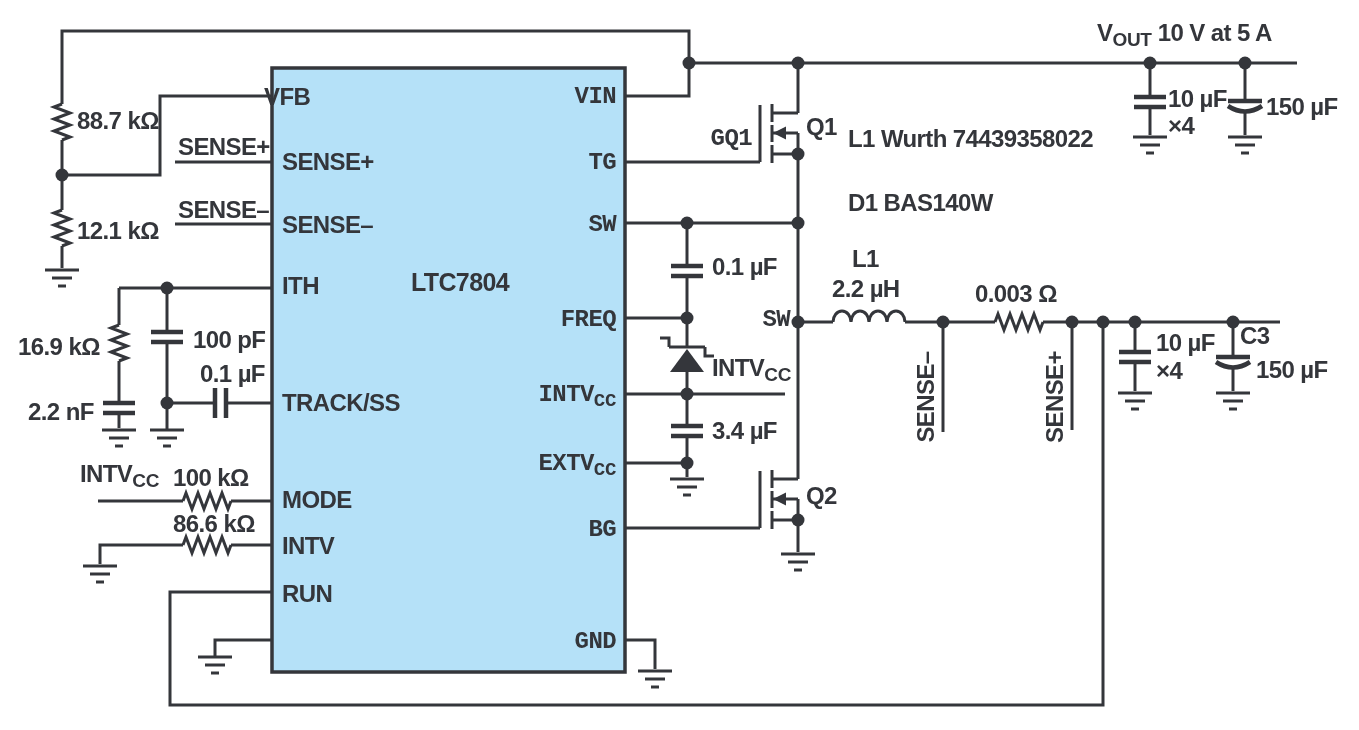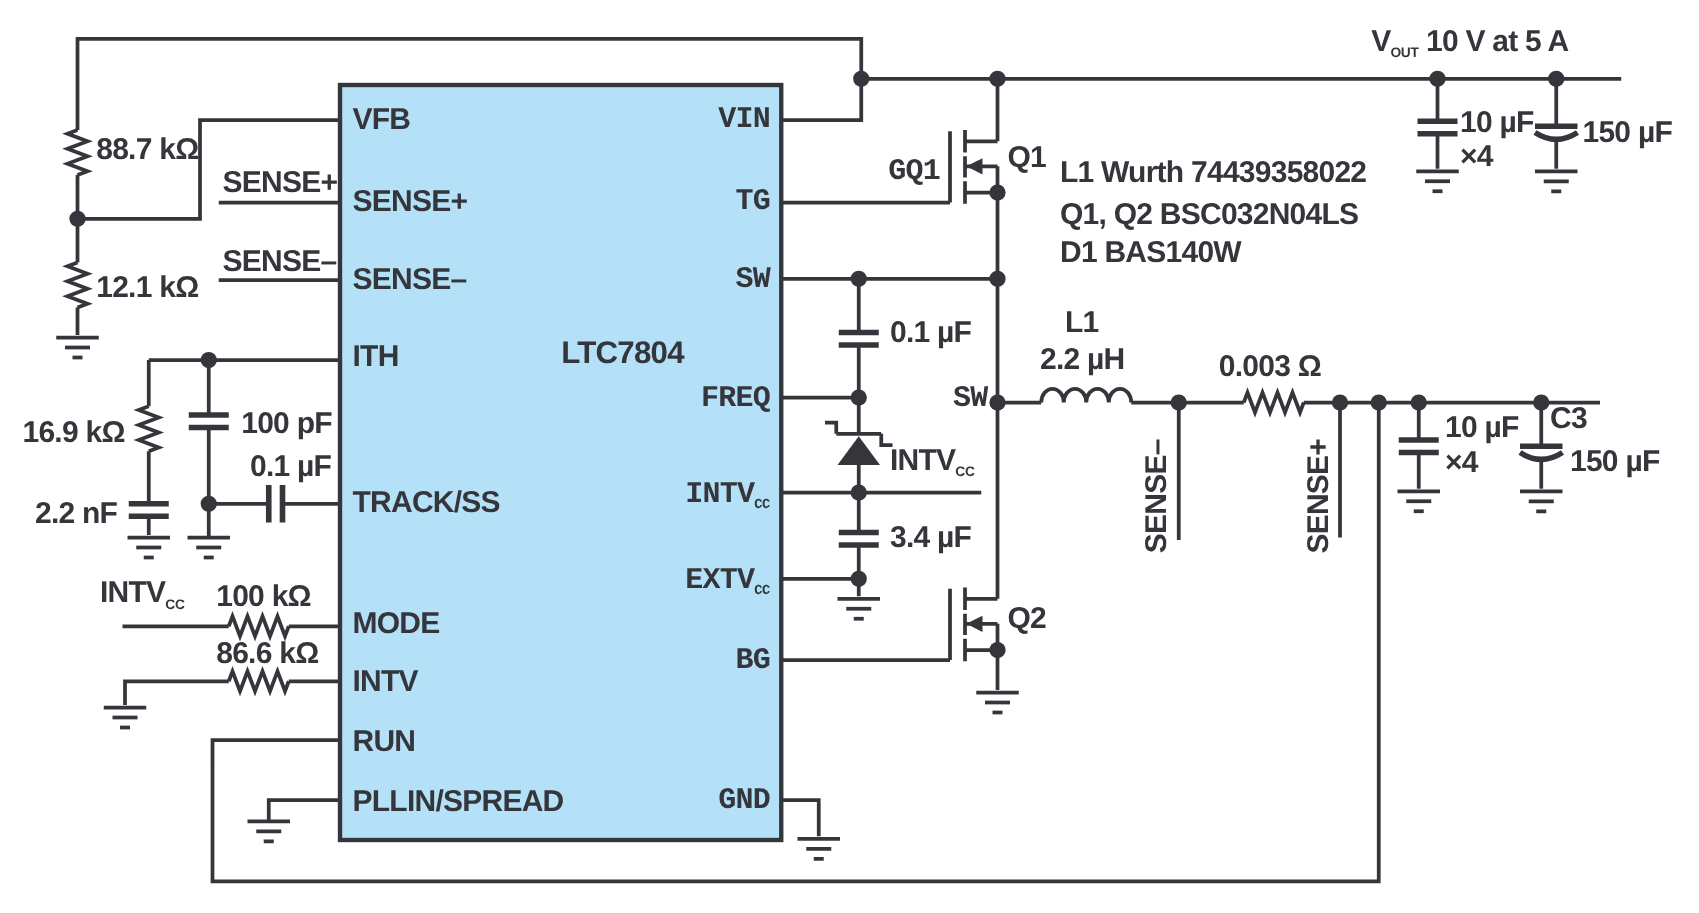--- a/index.html
+++ b/index.html
@@ -9,22 +9,22 @@
   .w{fill:none;stroke:#34363b;stroke-width:3;stroke-linejoin:miter;stroke-linecap:butt;}
   .plate{stroke-width:4.5;}
   .dot{fill:#34363b;stroke:none;}
   .solid{fill:#34363b;stroke:none;}
   .icbody{stroke:#34363b;stroke-width:3.5;}
   .lbl{position:absolute;font-weight:700;font-size:24px;line-height:1;color:#34363b;
        letter-spacing:-0.6px;white-space:nowrap;transform:translateY(-52%);}
   .ra{transform:translate(-100%,-52%);font-family:Liberation Mono, monospace;}          
   .ctr{transform:translate(-50%,-52%);}          
   .rot{transform:translate(-50%,-50%) rotate(-90deg);} 
-  .sub{font-size:11px;letter-spacing:-0.3px;vertical-align:-5px;}
-  .ic-name{font-size:25px;margin-left:38px;}
+  .sub{font-size:19px;letter-spacing:-0.3px;vertical-align:-5px;}
+  .ic-name{font-size:25px;}
 </style>
 </head>
 <body>
 
 <div class="canvas">
 
   <svg width="1359" height="730" viewBox="0 0 1359 730">
     <defs>
       <g id="gnd">
         <line class="w" x1="-17" y1="0" x2="17" y2="0"></line>
@@ -184,29 +184,28 @@
       <circle class="dot" cx="1103" cy="322" r="6.5"></circle>
       <circle class="dot" cx="1135" cy="322" r="6.5"></circle>
       <circle class="dot" cx="1233" cy="322" r="6.5"></circle>
       <circle class="dot" cx="1150" cy="63" r="6.5"></circle>
       <circle class="dot" cx="1245" cy="63" r="6.5"></circle>
     </g>
   </svg>
 
   <div class="lbl ctr ic-name" style="left:460px;top:283px">LTC7804</div>
 
-  <div class="lbl" style="left:282px;top:97px">VFB</div>
+  <div class="lbl" style="left:264px;top:97px">VFB</div>
   <div class="lbl" style="left:282px;top:162px">SENSE+</div>
   <div class="lbl" style="left:282px;top:225px">SENSE–</div>
   <div class="lbl" style="left:282px;top:286px">ITH</div>
   <div class="lbl" style="left:282px;top:403px">TRACK/SS</div>
   <div class="lbl" style="left:282px;top:500px">MODE</div>
   <div class="lbl" style="left:282px;top:546px">INTV</div>
   <div class="lbl" style="left:282px;top:594px">RUN</div>
-  <div class="lbl" style="left:282px;top:642px">PLLIN/SPREAD</div>
 
   <div class="lbl ra" style="left:616px;top:97px">VIN</div>
   <div class="lbl ra" style="left:616px;top:163px">TG</div>
   <div class="lbl ra" style="left:616px;top:225px">SW</div>
   <div class="lbl ra" style="left:616px;top:320px">FREQ</div>
   <div class="lbl ra" style="left:616px;top:398px"><span>INTV</span><span class="sub">CC</span></div>
   <div class="lbl ra" style="left:616px;top:467px"><span>EXTV</span><span class="sub">CC</span></div>
   <div class="lbl ra" style="left:616px;top:530px">BG</div>
   <div class="lbl ra" style="left:616px;top:642px">GND</div>
 
@@ -237,16 +236,15 @@
   <div class="lbl" style="left:1168px;top:126px">×4</div>
   <div class="lbl" style="left:1266px;top:107px">150 µF</div>
   <div class="lbl" style="left:1156px;top:343px">10 µF</div>
   <div class="lbl" style="left:1156px;top:371px">×4</div>
   <div class="lbl" style="left:1240px;top:336px">C3</div>
   <div class="lbl" style="left:1256px;top:370px">150 µF</div>
 
   <div class="lbl" style="left:1097px;top:36px"><span>V</span><span class="sub">OUT</span><span> 10 V at 5 A</span></div>
 
   <div class="lbl" style="left:848px;top:139px">L1 Wurth 74439358022</div>
-  <div class="lbl" style="left:848px;top:173px">Q1, Q2 BSC032N04LS</div>
   <div class="lbl" style="left:848px;top:203px">D1 BAS140W</div>
 
 </div>
 
 </body></html>

